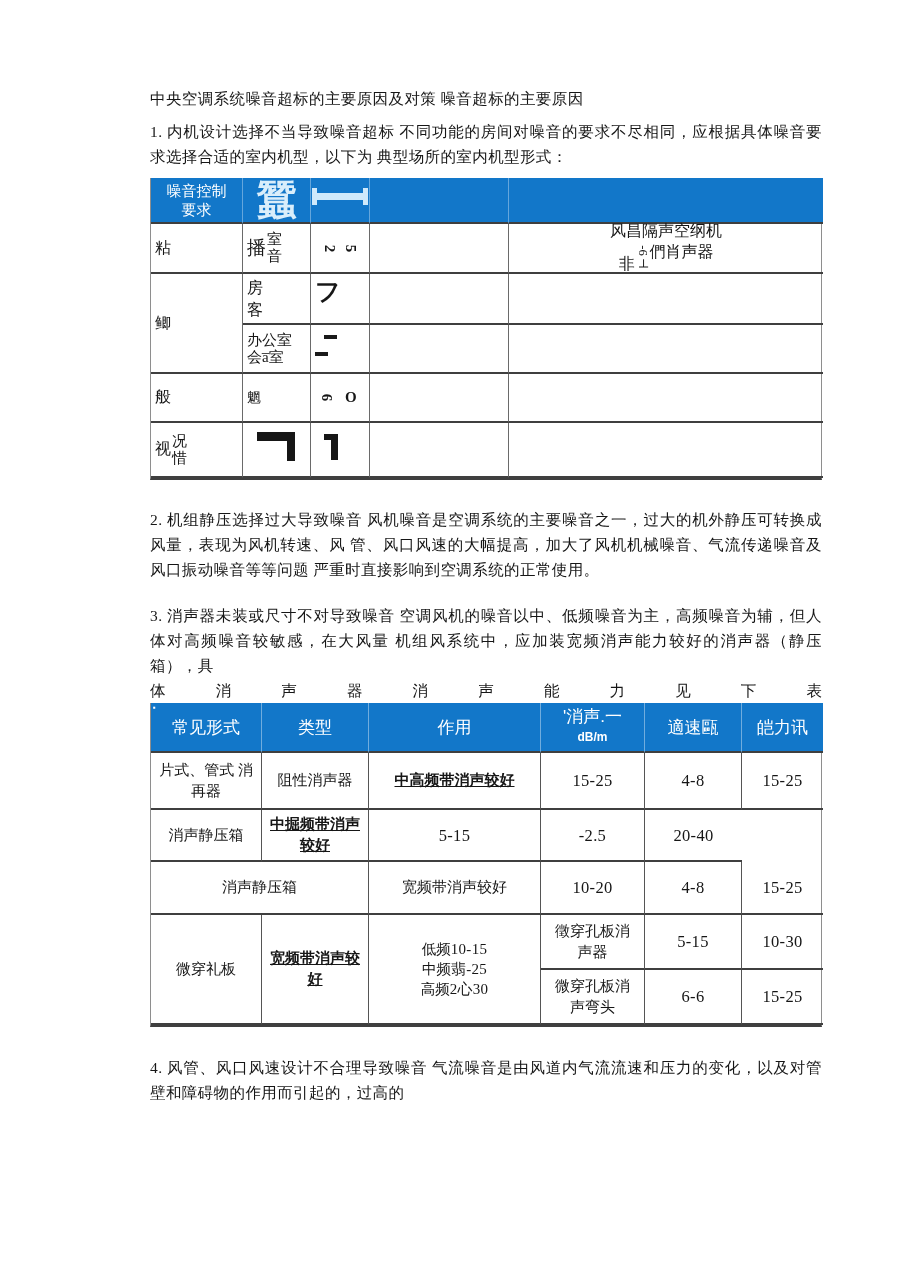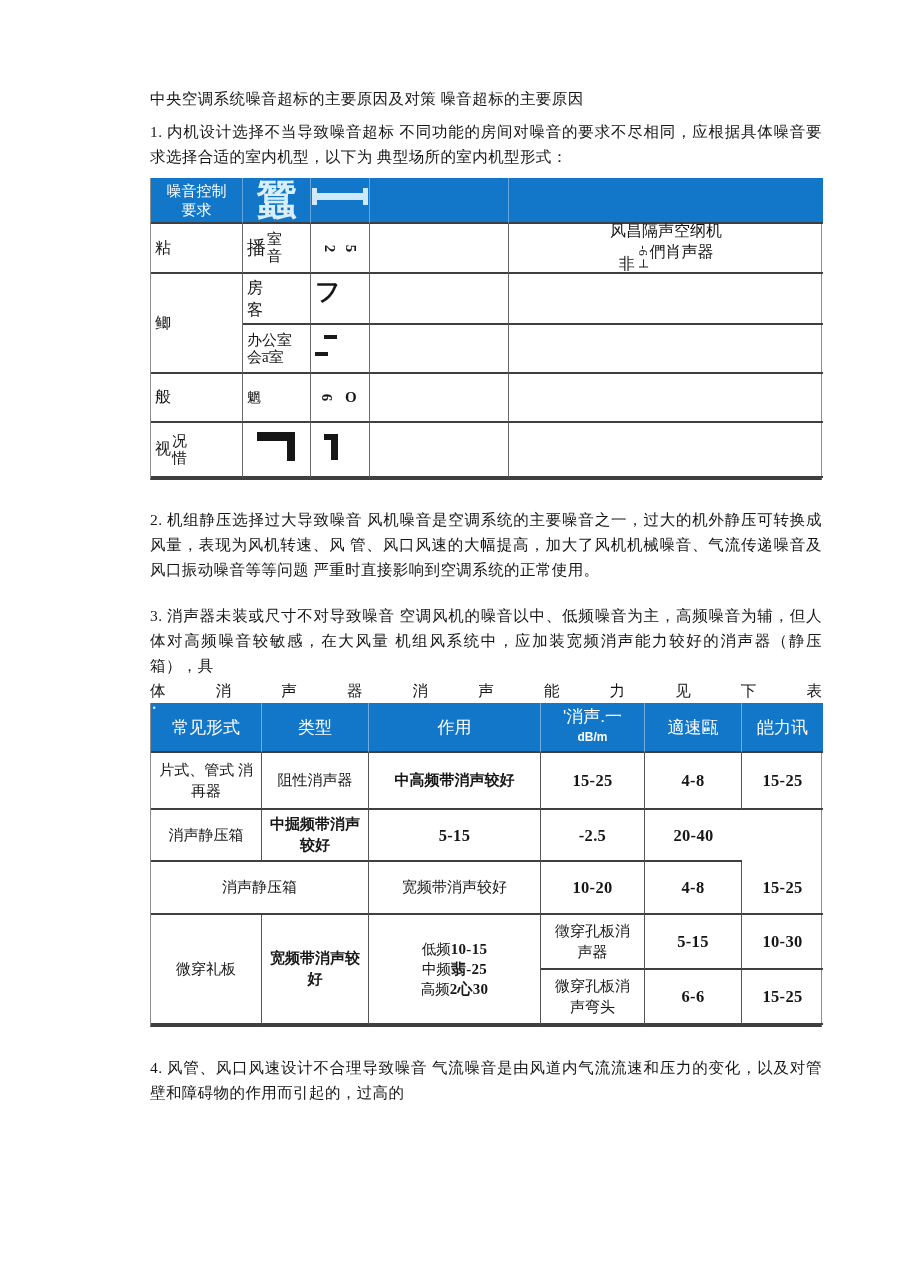--- a/index.html
+++ b/index.html
@@ -57,22 +57,22 @@
       border-bottom:2px solid #3f3f3f;box-sizing:border-box;position:relative;}
   .t2h{background:#1277c9;color:#ffffff;border-right:1px solid rgba(255,255,255,.4);
        border-bottom:2px solid #3f3f3f;display:flex;flex-direction:column;align-items:center;justify-content:center;
        font-family:"Liberation Sans","DejaVu Sans",sans-serif;font-size:17px;line-height:21px;text-align:center;}
   .t2h.last{border-right:none;}
   .t2h .sub{font-weight:700;font-size:12px;}
   .t2c{border-right:1px solid #555;border-bottom:2px solid #3f3f3f;
        display:flex;align-items:center;justify-content:center;text-align:center;
        font-size:15px;line-height:21px;padding:2px 5px;box-sizing:border-box;}
   .t2c.last{border-right:none;}
-  .t2c.bold{font-weight:700;}
-  .num{font-family:"Liberation Serif","DejaVu Serif",serif;font-weight:700;font-size:16.5px;letter-spacing:.3px;}
+  .t2c.bold{font-weight:700;text-decoration:underline;}
+  .num{font-family:"Liberation Serif","DejaVu Serif",serif;font-weight:400;font-size:16.5px;letter-spacing:.3px;}
   .freq{font-size:14.5px;line-height:20px;}
   .freq .num{font-size:15px;}
   .cmark{position:absolute;left:2px;top:1px;color:#ffffff;font-size:8px;line-height:8px;}
 </style>
 </head>
 <body>
 
 <div class="content">
 
   <div class="title">中央空调系统噪音超标的主要原因及对策 噪音超标的主要原因</div>

